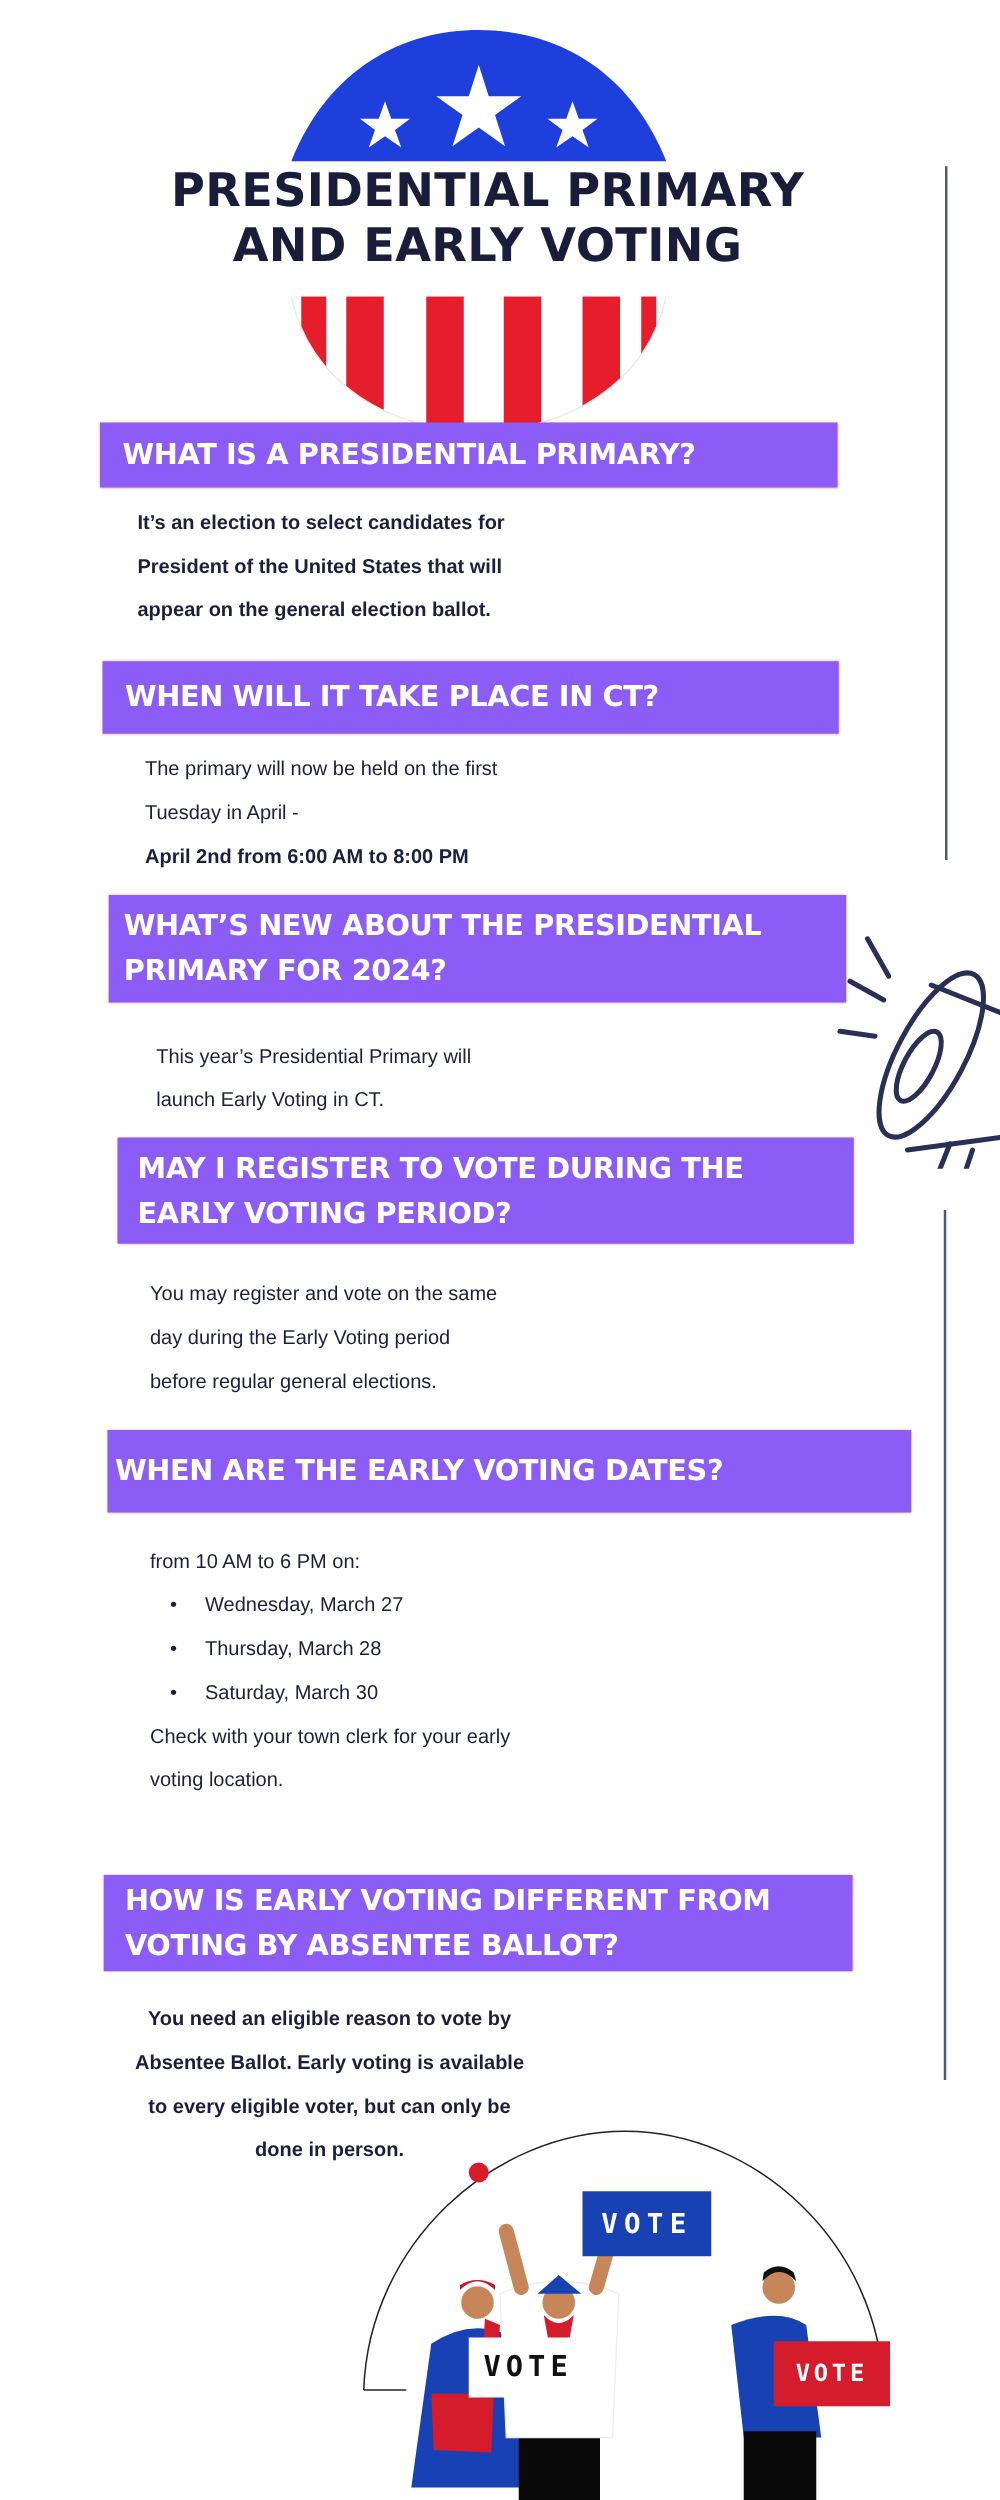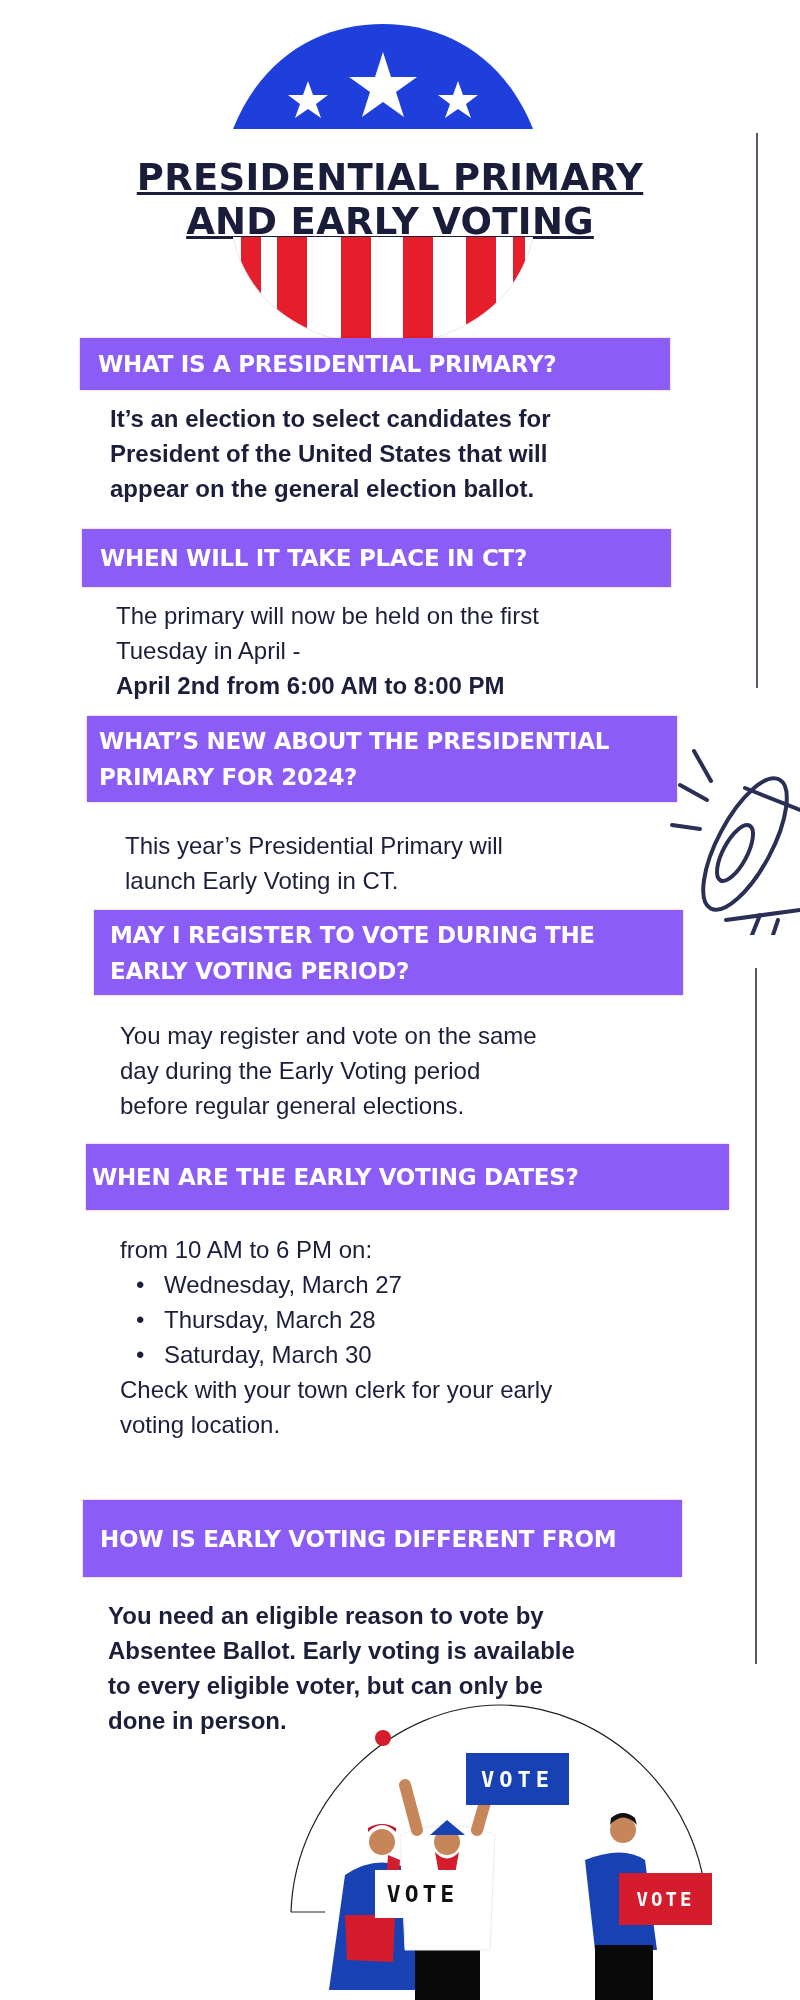--- a/index.html
+++ b/index.html
@@ -7,40 +7,40 @@
          font-family:"Liberation Sans", "DejaVu Sans", sans-serif; color:#1b1f3b; }
   .abs { position:absolute; }
   .title { position:absolute; left:100px; width:580px; text-align:center; font-weight:900;
            color:#1a1d3a; font-size:37px; line-height:44px; letter-spacing:0.3px;
            font-family:"DejaVu Sans", sans-serif; }
   .hdr { position:absolute; background:#8b5cf6; color:#ffffff; font-weight:700;
          font-family:"DejaVu Sans", sans-serif; font-size:23px; line-height:36px;
          box-sizing:border-box; padding:0 14px; display:flex; align-items:center;
          box-shadow:0 0 2px rgba(192,7,11,0.35); letter-spacing:-0.3px; }
   .hdr span { display:block; }
-  .body { position:absolute; font-size:24px; line-height:35px; color:#1b1f3b; }
+  .body { position:absolute; font-size:16px; line-height:35px; color:#1b1f3b; }
   .bold { font-weight:700; }
   .bullets { margin:0; padding:0 0 0 44px; list-style:none; }
   .bullets li { position:relative; }
   .bullets li::before { content:"•"; position:absolute; left:-28px; top:0; }
   .vline { position:absolute; width:2px; background:#555a6e; }
 </style>
 </head>
 <body>
 
 <svg class="abs" style="left:233px;top:24px" width="300" height="106" viewBox="0 0 300 106">
   <path d="M0,105 C30,30 90,0 150,0 C210,0 270,30 300,105 Z" fill="#1f3fdc"></path>
   <g fill="#ffffff">
     <polygon points="150,28 158,53 184,53 163,68 171,93 150,78 129,93 137,68 116,53 142,53"></polygon>
     <polygon points="75,57 80,71 95,71 83,80 88,94 75,85 62,94 67,80 55,71 70,71"></polygon>
     <polygon points="225,57 230,71 245,71 233,80 238,94 225,85 212,94 217,80 205,71 220,71"></polygon>
   </g>
 </svg>
 
-<div class="title" style="top:156px;text-decoration:underline;">
+<div class="title" style="top:131px;">
   <div>PRESIDENTIAL PRIMARY</div>
   <div>AND EARLY VOTING</div>
 </div>
 
 <svg class="abs" style="left:233px;top:237px" width="300" height="108" viewBox="0 0 300 108">
   <defs>
     <clipPath id="bowl">
         <path d="M0,0 L300,0 C285,70 220,108 150,108 C80,108 15,70 0,0 Z"></path>
       </clipPath>
   </defs>
@@ -123,23 +123,24 @@
     <li>Thursday, March 28</li>
     <li>Saturday, March 30</li>
   </ul>
   <div>Check with your town clerk for your early</div>
   <div>voting location.</div>
 </div>
 
 <div class="hdr" style="left:83px;top:1500px;width:599px;height:77px;padding-left:17px;">
   <div>
     <span>HOW IS EARLY VOTING DIFFERENT FROM</span>
+    <span>VOTING BY ABSENTEE BALLOT?</span>
   </div>
 </div>
-<div class="body bold" style="left:108px;top:1598px;">
+<div class="body bold" style="left:108px;top:1598px;text-align:center;">
   <div>You need an eligible reason to vote by</div>
   <div>Absentee Ballot. Early voting is available</div>
   <div>to every eligible voter, but can only be</div>
   <div>done in person.</div>
 </div>
 
 <div class="abs" style="left:285px;top:1700px;width:430px;height:300px;">
   <svg class="abs" style="left:0;top:0" width="430" height="300" viewBox="0 0 430 300">
     <path d="M6,212 C10,95 110,5 215,5 C320,5 418,95 422,212" fill="none" stroke="#222" stroke-width="1.2"></path>
     <line x1="6" y1="212" x2="40" y2="212" stroke="#222" stroke-width="1.2"></line>

